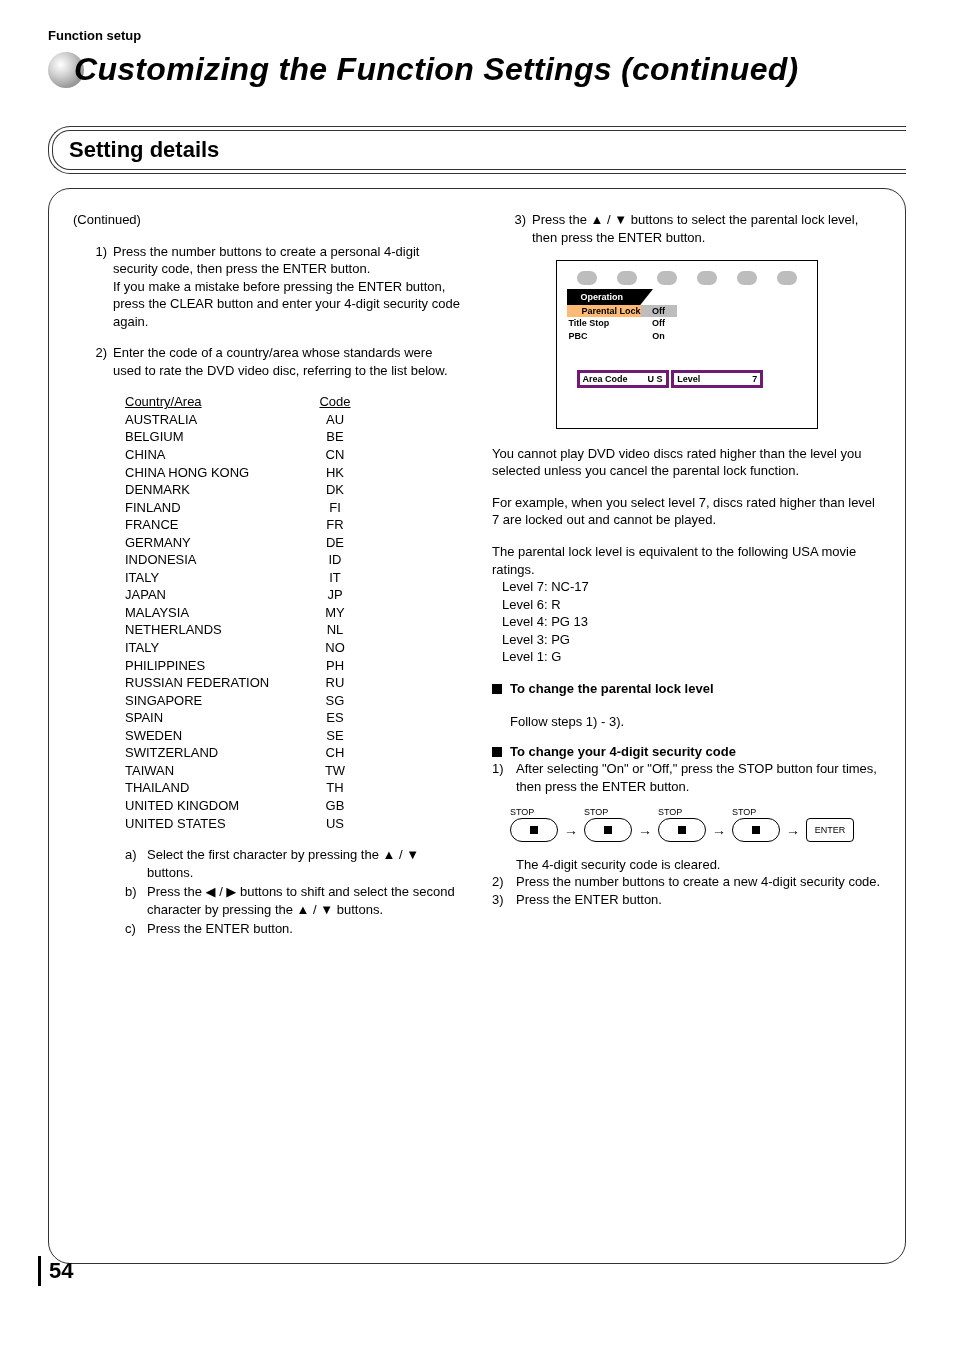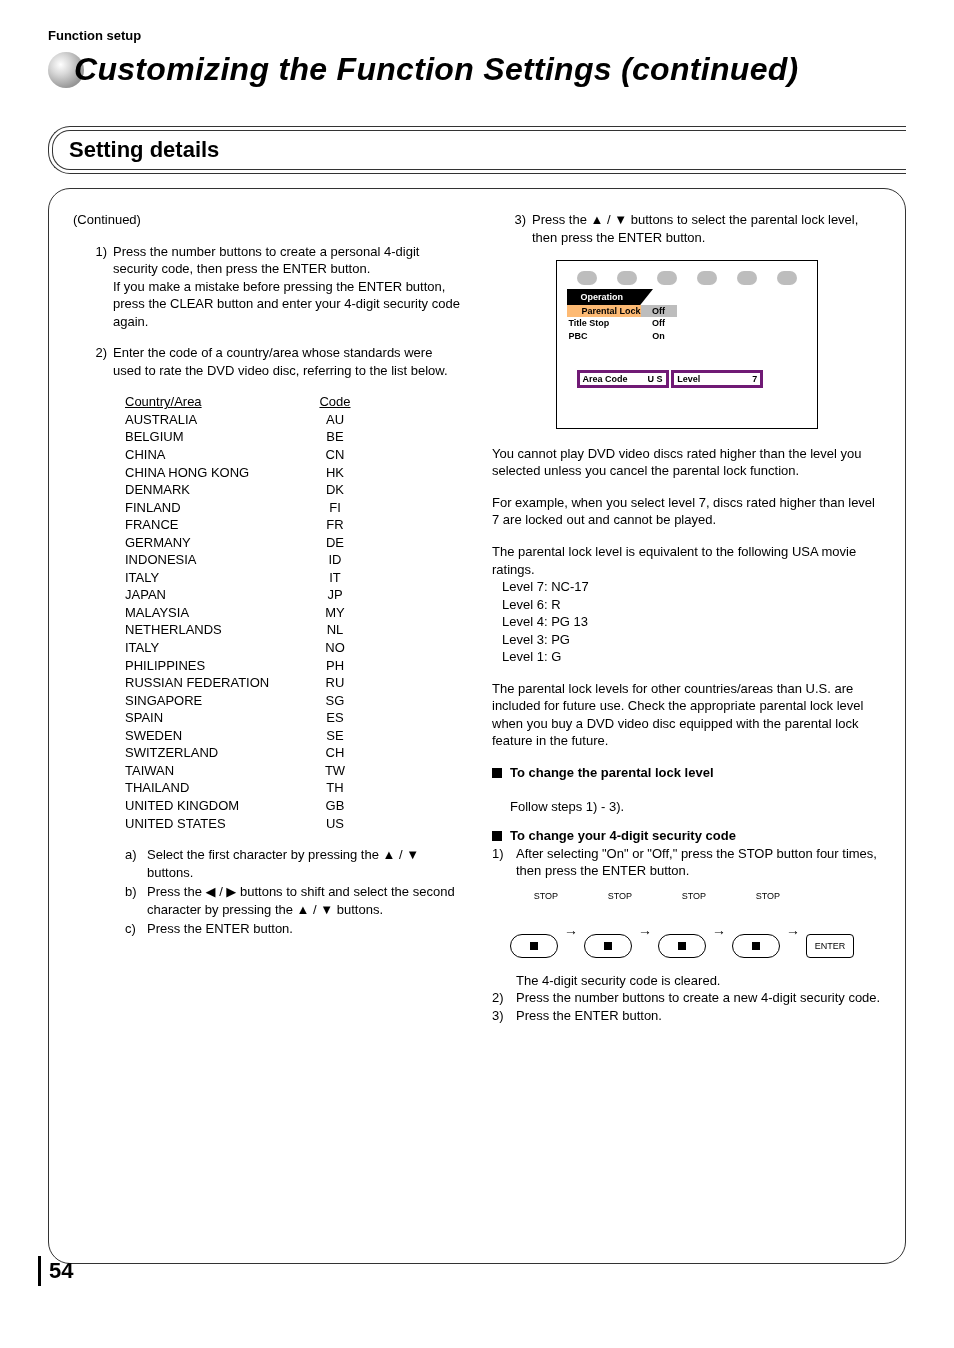--- a/index.html
+++ b/index.html
@@ -244,23 +244,22 @@
   .stop-row {
     display: flex;
     align-items: center;
     gap: 6px;
     margin: 10px 0 14px 18px;
     flex-wrap: nowrap;
   }
   .stop-btn-wrap {
     display: flex;
     flex-direction: column;
-    align-items: flex-end;
+    align-items: flex-start;
     font-size: 9px;
-    gap: 32px;
   }
   .stop-btn {
     width: 46px;
     height: 22px;
     border: 1px solid #000;
     border-radius: 12px;
     display: flex;
     align-items: center;
     justify-content: center;
   }
@@ -495,21 +494,20 @@
         <div class="para">You cannot play DVD video discs rated higher than the level you selected unless you cancel the parental lock function.</div>
         <div class="para">For example, when you select level 7, discs rated higher than level 7 are locked out and cannot be played.</div>
         <div>The parental lock level is equivalent to the following USA movie ratings.</div>
         <div class="levels">
           <div>Level 7: NC-17</div>
           <div>Level 6: R</div>
           <div>Level 4: PG 13</div>
           <div>Level 3: PG</div>
           <div>Level 1: G</div>
         </div>
-        <div class="para">The parental lock levels for other countries/areas than U.S. are included for future use. Check the appropriate parental lock level when you buy a DVD video disc equipped with the parental lock feature in the future.</div>
 
         <div class="bullet-head">
           <div class="sq"></div>
           <div class="bh-text">To change the parental lock level</div>
         </div>
         <div class="bh-sub">Follow steps 1) - 3).</div>
 
         <div class="bullet-head">
           <div class="sq"></div>
           <div class="bh-text">To change your 4-digit security code</div>

